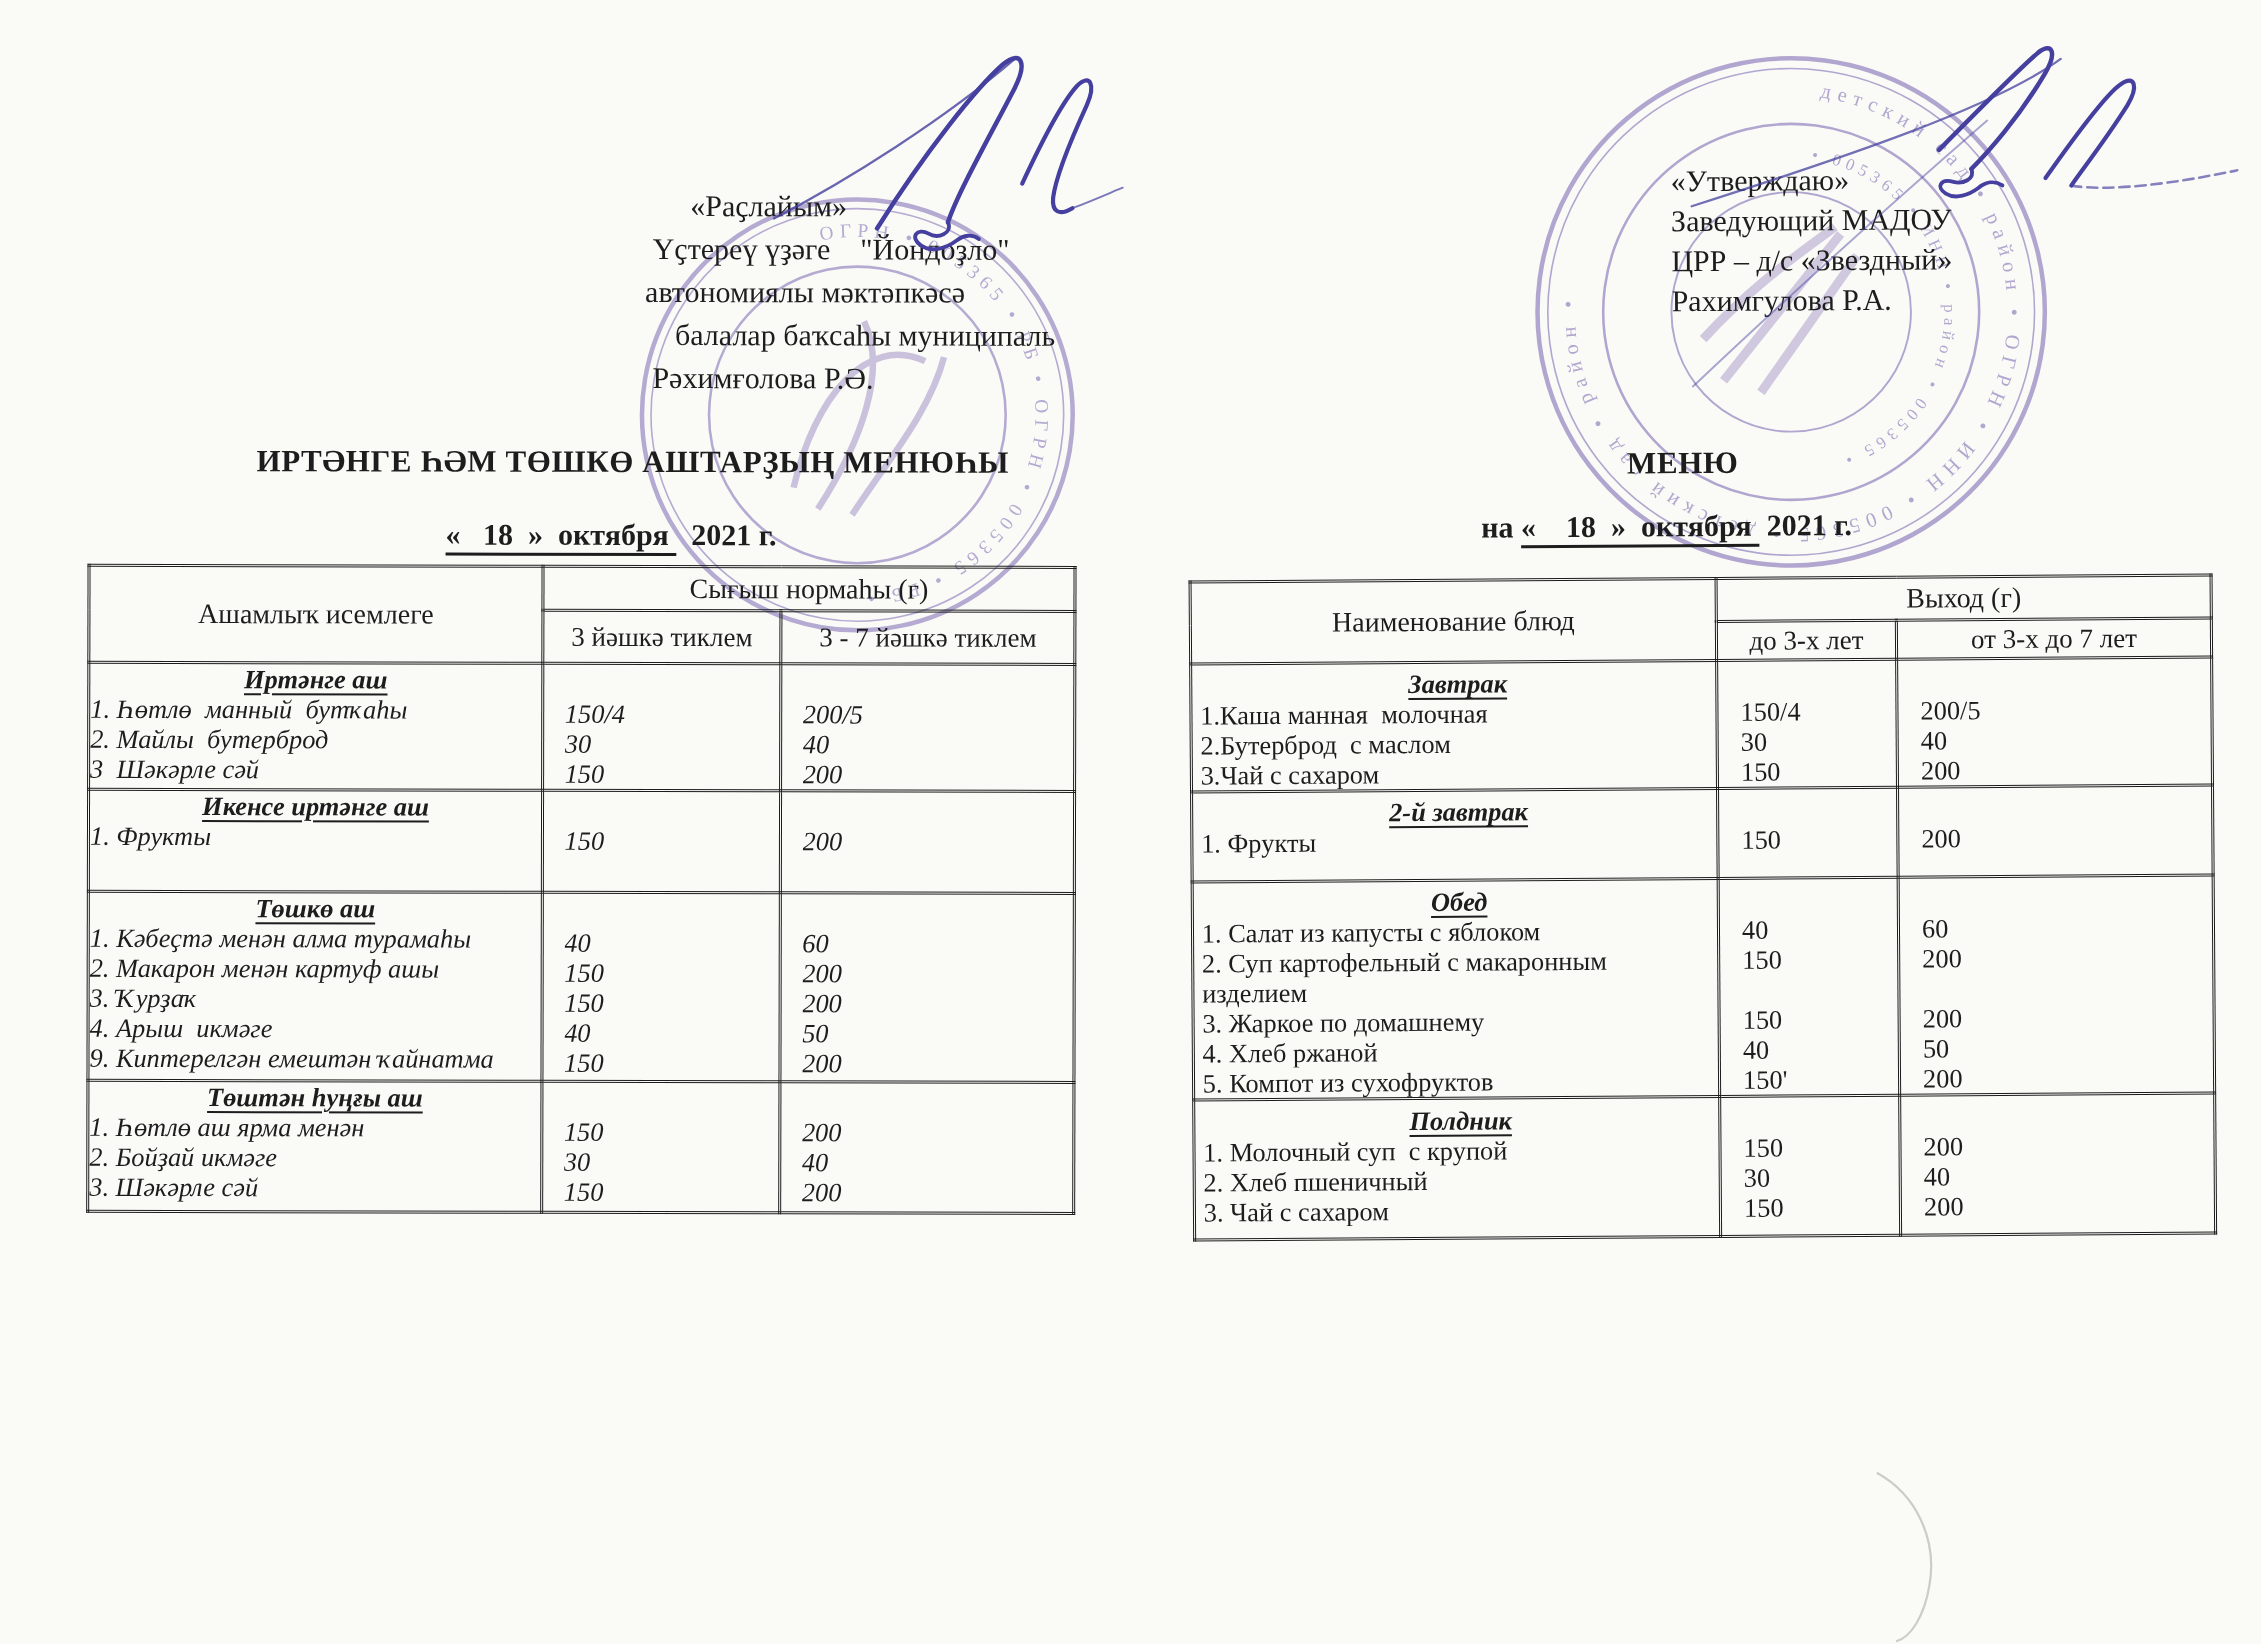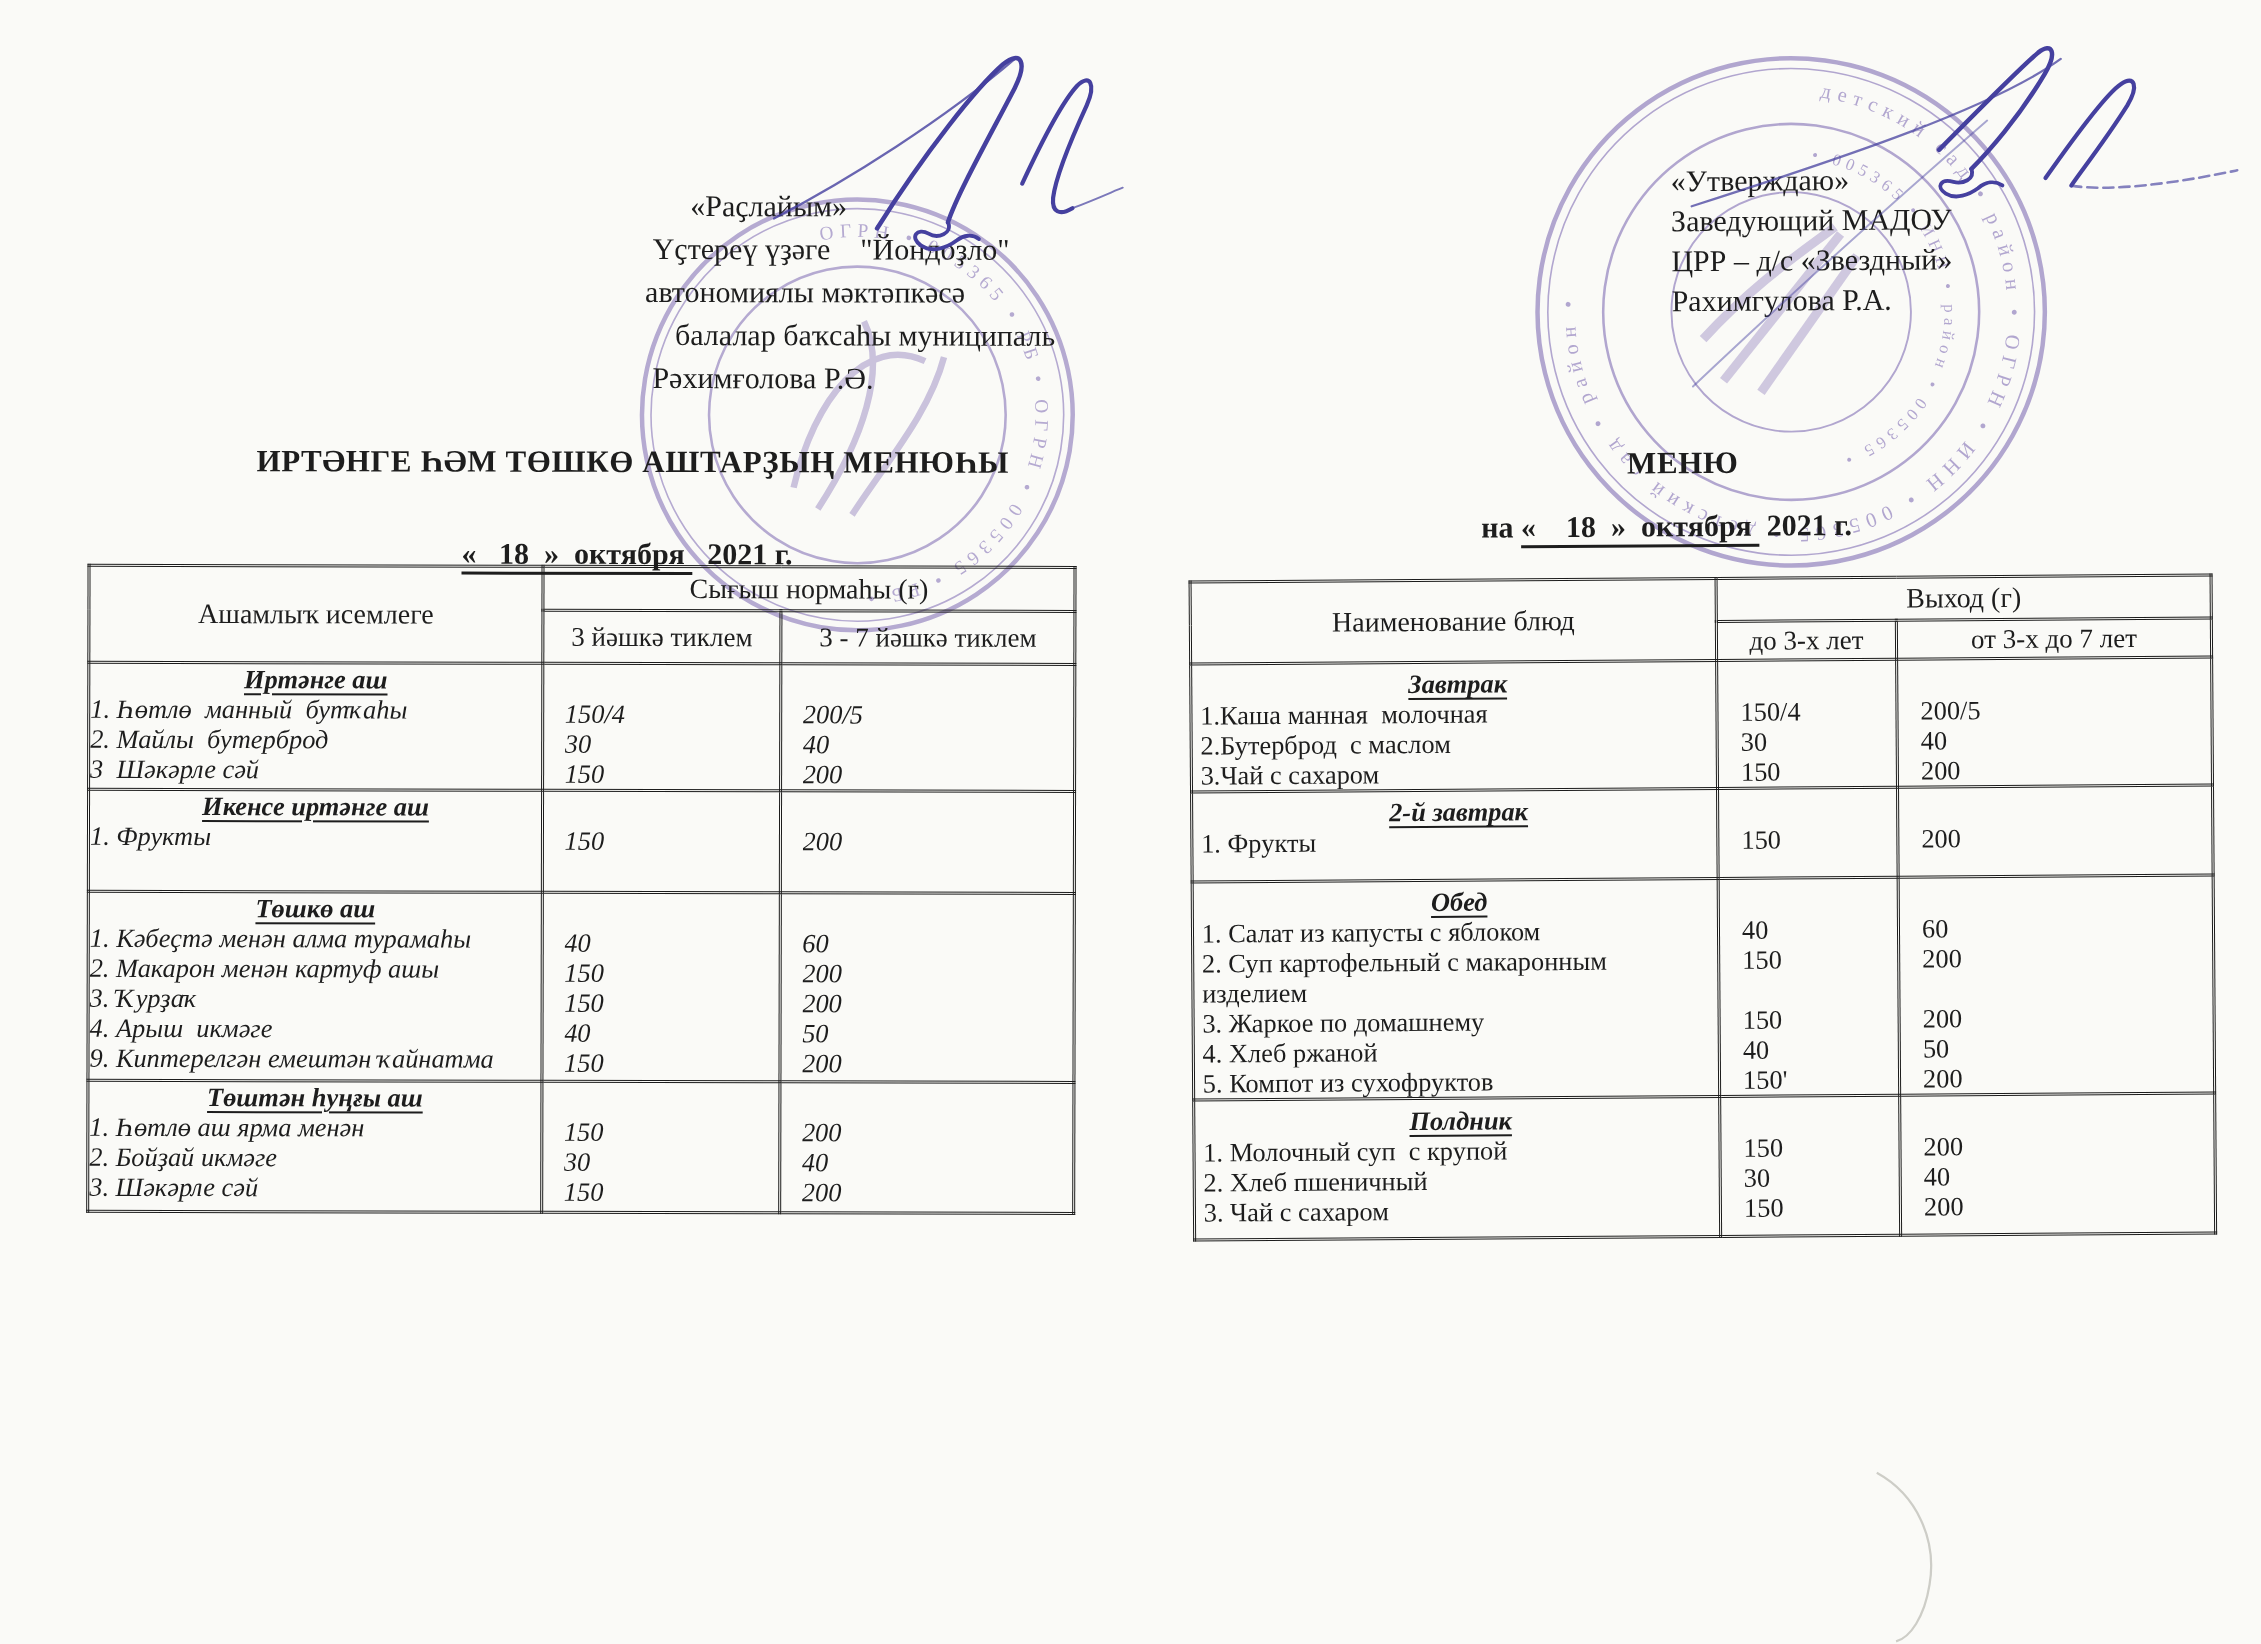--- a/index.html
+++ b/index.html
@@ -74,21 +74,21 @@
       <g stroke="#45409f" stroke-linecap="round">
         <path d="M 15,295 C 130,235 280,140 390,45" stroke-width="3.5" opacity=".8"></path>
         <path d="M 175,310 C 250,190 330,90 370,55 C 398,32 408,52 388,92 C 345,175 300,255 285,300" stroke-width="7"></path>
         <path d="M 285,300 c 8,18 -16,26 -30,18 c -18,-10 -30,6 -12,18 c 18,12 40,4 56,-8 c 10,-8 24,-10 34,-2" stroke-width="6"></path>
         <path d="M 400,240 C 430,175 460,115 485,88 C 505,68 514,86 500,118 C 474,175 452,228 448,262 c -2,22 10,28 30,16" stroke-width="6.5"></path>
         <path d="M 478,278 C 520,262 545,250 556,246" stroke-width="3" opacity=".7"></path>
       </g>
     </svg>
 
     <div class="doc-title" style="left:139px;top:445px;width:986px;">ИРТӘНГЕ ҺӘМ ТӨШКӨ АШТАРҘЫҢ МЕНЮҺЫ</div>
-    <div class="date-line" style="left:445px;top:538px;margin-left:16px;"><span class="u">«   18  »  октября </span><span>  2021 г.</span></div>
+    <div class="date-line" style="left:445px;top:519px;"><span class="u">«   18  »  октября </span><span>  2021 г.</span></div>
 
     <table class="menu-table" id="table-left" style="left:87px;top:566px;width:987px;">
       <colgroup>
           <col style="width:454px">
           <col style="width:238px">
           <col style="width:294px">
         </colgroup>
       <tbody>
       <tr style="height:44px">
         <td class="hc" rowspan="2">Ашамлыҡ исемлеге</td>

